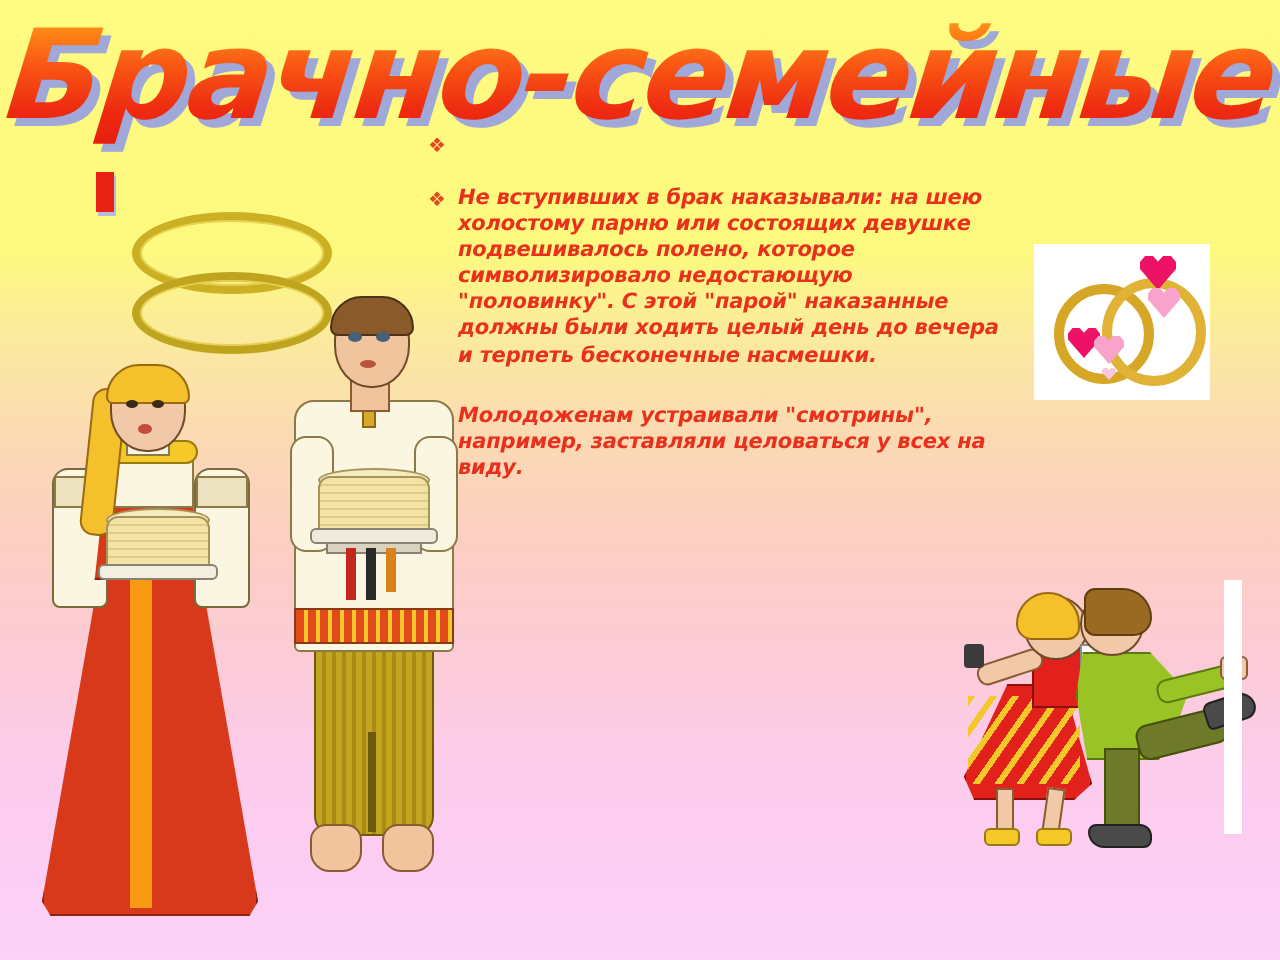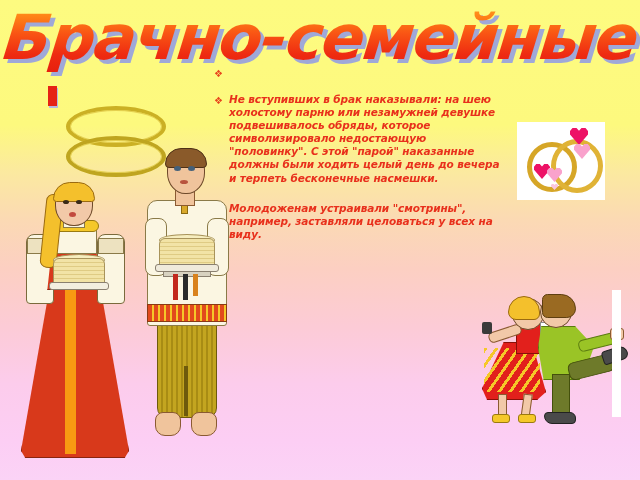--- a/index.html
+++ b/index.html
@@ -397,21 +397,21 @@
   </div>
 
   <div id="body-text">
 
     <div class="bullet-row">
       <div class="bullet-mark">❖</div>
     </div>
 
     <div class="bullet-row gap-lg">
       <div class="bullet-mark">❖</div>
-      <div class="bullet-text">Не вступивших в брак наказывали: на шею холостому парню или незамужней девушке подвешивалось обряды, которое символизировало недостающую "половинку". С этой "парой" наказанные должны были ходить целый день до вечера и терпеть бесконечные насмешки.</div>
+      <div class="bullet-text">Не вступивших в брак наказывали: на шею холостому парню или состоящих девушке подвешивалось полено, которое символизировало недостающую "половинку". С этой "парой" наказанные должны были ходить целый день до вечера и терпеть бесконечные насмешки.</div>
     </div>
 
 
     <div class="bullet-row">
       <div class="bullet-mark">❖</div>
       <div class="bullet-text">Молодоженам    устраивали "смотрины", например, заставляли целоваться у всех на виду.</div>
     </div>
 
   </div>
 

